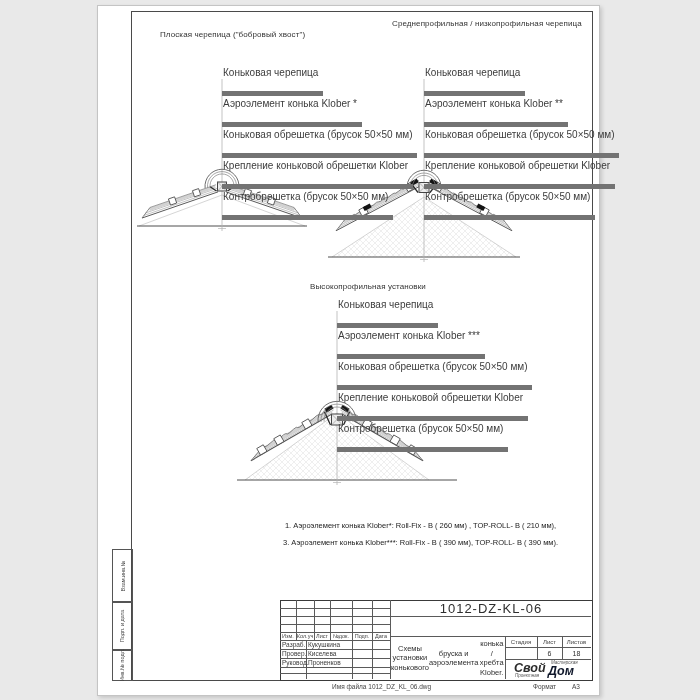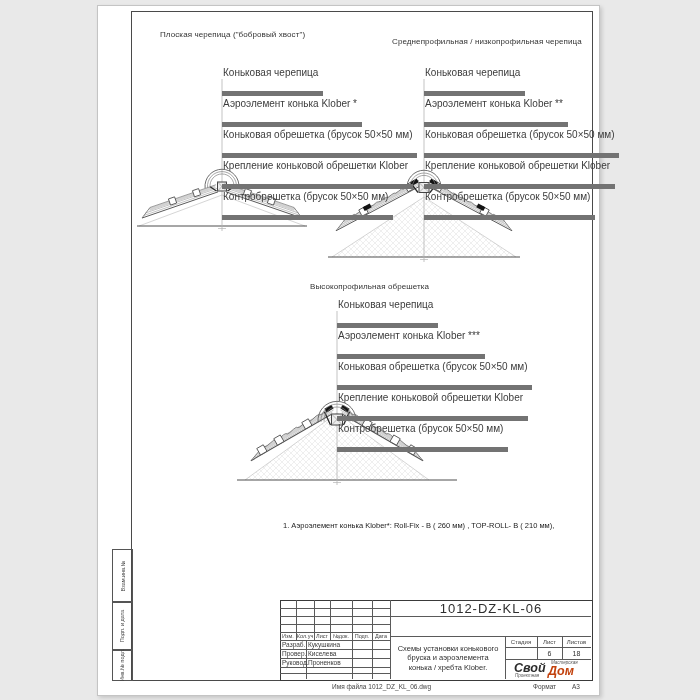--- a/index.html
+++ b/index.html
@@ -18,30 +18,30 @@
   .vstrip{width:19px;border:1px solid #555;display:flex;align-items:center;justify-content:center;}
   .vstrip span{display:inline-block;transform:rotate(-90deg);white-space:nowrap;
                font-size:5.5px;color:#444;}
   .tb-outer{left:280px;top:600px;width:311px;height:79px;border:1.4px solid #3a3a3a;}
   .gl{background:#5a5a5a;}
   .tbt{font-size:5.5px;color:#444;display:flex;align-items:center;justify-content:center;
        white-space:nowrap;overflow:visible;}
   .tbt2{font-size:6.5px;color:#3a3a3a;white-space:nowrap;}
   .docnum{left:391px;top:600px;width:200px;height:16px;display:flex;align-items:center;
           justify-content:center;font-size:13px;letter-spacing:1px;color:#2e2e2e;}
-  .doctitle{left:391px;top:637px;width:114px;height:42px;display:flex;flex-direction:column;
-            align-items:center;justify-content:center;font-size:7.5px;line-height:9.5px;
+  .doctitle{left:391px;top:637px;width:114px;height:42px;display:flex;flex-direction:row;
+            align-items:center;font-size:7.5px;line-height:9.5px;
             color:#2f2f2f;text-align:center;}
   .stageh{font-size:6px;}
   .stagev{font-size:7px;color:#2f2f2f;}
   .logo{left:505px;top:659px;width:86px;height:20px;}
   .logo .w1{position:absolute;left:9px;top:2px;font-size:12.5px;font-style:italic;
             font-weight:bold;color:#2b2b2b;}
   .logo .w2{position:absolute;left:43px;top:5px;font-size:12.5px;font-style:italic;
-            font-weight:bold;color:#c2410c;}
+            font-weight:bold;color:#0f172a;}
   .logo .sm{position:absolute;font-size:4.5px;font-style:italic;color:#555;white-space:nowrap;}
   .footer{font-size:6.5px;color:#444;white-space:nowrap;}
 </style>
 </head>
 <body>
 
 <div class="abs sheet"></div>
 <div class="abs frame"></div>
 
 <svg id="linework" class="abs" style="left:0;top:0;" width="700" height="700" viewBox="0 0 700 700">
@@ -143,22 +143,22 @@
     <line x1="343.5" y1="425" x2="349.5" y2="411.8660254037844" stroke-width="1.3" stroke="#2a2a2a"></line>
     <rect x="331.5" y="414" width="11" height="11" fill="#ececec" stroke="#444" stroke-width="1"></rect>
     <line x1="331.5" y1="414" x2="342.5" y2="425" stroke-width="0.5" stroke="#777"></line>
     <line x1="342.5" y1="414" x2="331.5" y2="425" stroke-width="0.5" stroke="#777"></line>
     <path d="M318.1 422.3 A19 19 0 1 1 355.9 422.3" fill="none" stroke="#606060" stroke-width="0.9"></path>
     <path d="M321.1 421.9 A16 16 0 1 1 352.9 421.9" fill="none" stroke="#808080" stroke-width="0.7"></path>
     <path d="M324.1 421.6 A13 13 0 1 1 349.9 421.6" fill="none" stroke="#808080" stroke-width="0.7"></path>
   </svg>
 
 <div class="abs dtitle" style="left:160px;top:30px">Плоская черепица ("бобровый хвост")</div>
-<div class="abs dtitle" style="left:392px;top:37px">Среднепрофильная  / низкопрофильная  черепица</div>
-<div class="abs dtitle" style="left:310px;top:282px">Высокопрофильная обрешетка</div>
+<div class="abs dtitle" style="left:392px;top:19px">Среднепрофильная  / низкопрофильная  черепица</div>
+<div class="abs dtitle" style="left:310px;top:282px">Высокопрофильная установки</div>
 
 <div class="abs stack" style="left:222px;top:65px">
   <div class="lbl">Коньковая черепица</div>
   <div class="lbl">Аэроэлемент конька Klober *</div>
   <div class="lbl">Коньковая обрешетка (брусок 50×50 мм)</div>
   <div class="lbl">Крепление коньковой обрешетки Klober</div>
   <div class="lbl">Контробрешетка (брусок 50×50 мм)</div>
 </div>
 <div class="abs stack" style="left:424px;top:65px">
   <div class="lbl">Коньковая черепица</div>
@@ -170,20 +170,21 @@
 <div class="abs stack" style="left:337px;top:297px">
   <div class="lbl">Коньковая черепица</div>
   <div class="lbl">Аэроэлемент конька Klober ***</div>
   <div class="lbl">Коньковая обрешетка (брусок 50×50 мм)</div>
   <div class="lbl">Крепление коньковой обрешетки Klober</div>
   <div class="lbl">Контробрешетка (брусок 50×50 мм)</div>
 </div>
 
 <div class="abs notes" style="left:283px;top:517px">
   <div class="note">1. Аэроэлемент конька  Klober*: Roll-Fix - B ( 260 мм) , TOP-ROLL- B ( 210 мм),</div>
+  <div class="note">3. Аэроэлемент конька  Klober***: Roll-Fix - B ( 390 мм), TOP-ROLL- B ( 390 мм).</div>
 </div>
 
 <div class="abs vstrip" style="left:112px;top:549px;height:52px">
     <span>Взам.инв.№</span>
   </div>
 <div class="abs vstrip" style="left:112px;top:601px;height:48px">
     <span>Подп. и дата</span>
   </div>
 <div class="abs vstrip" style="left:112px;top:649px;height:30px">
     <span>Инв.№ подл.</span>

